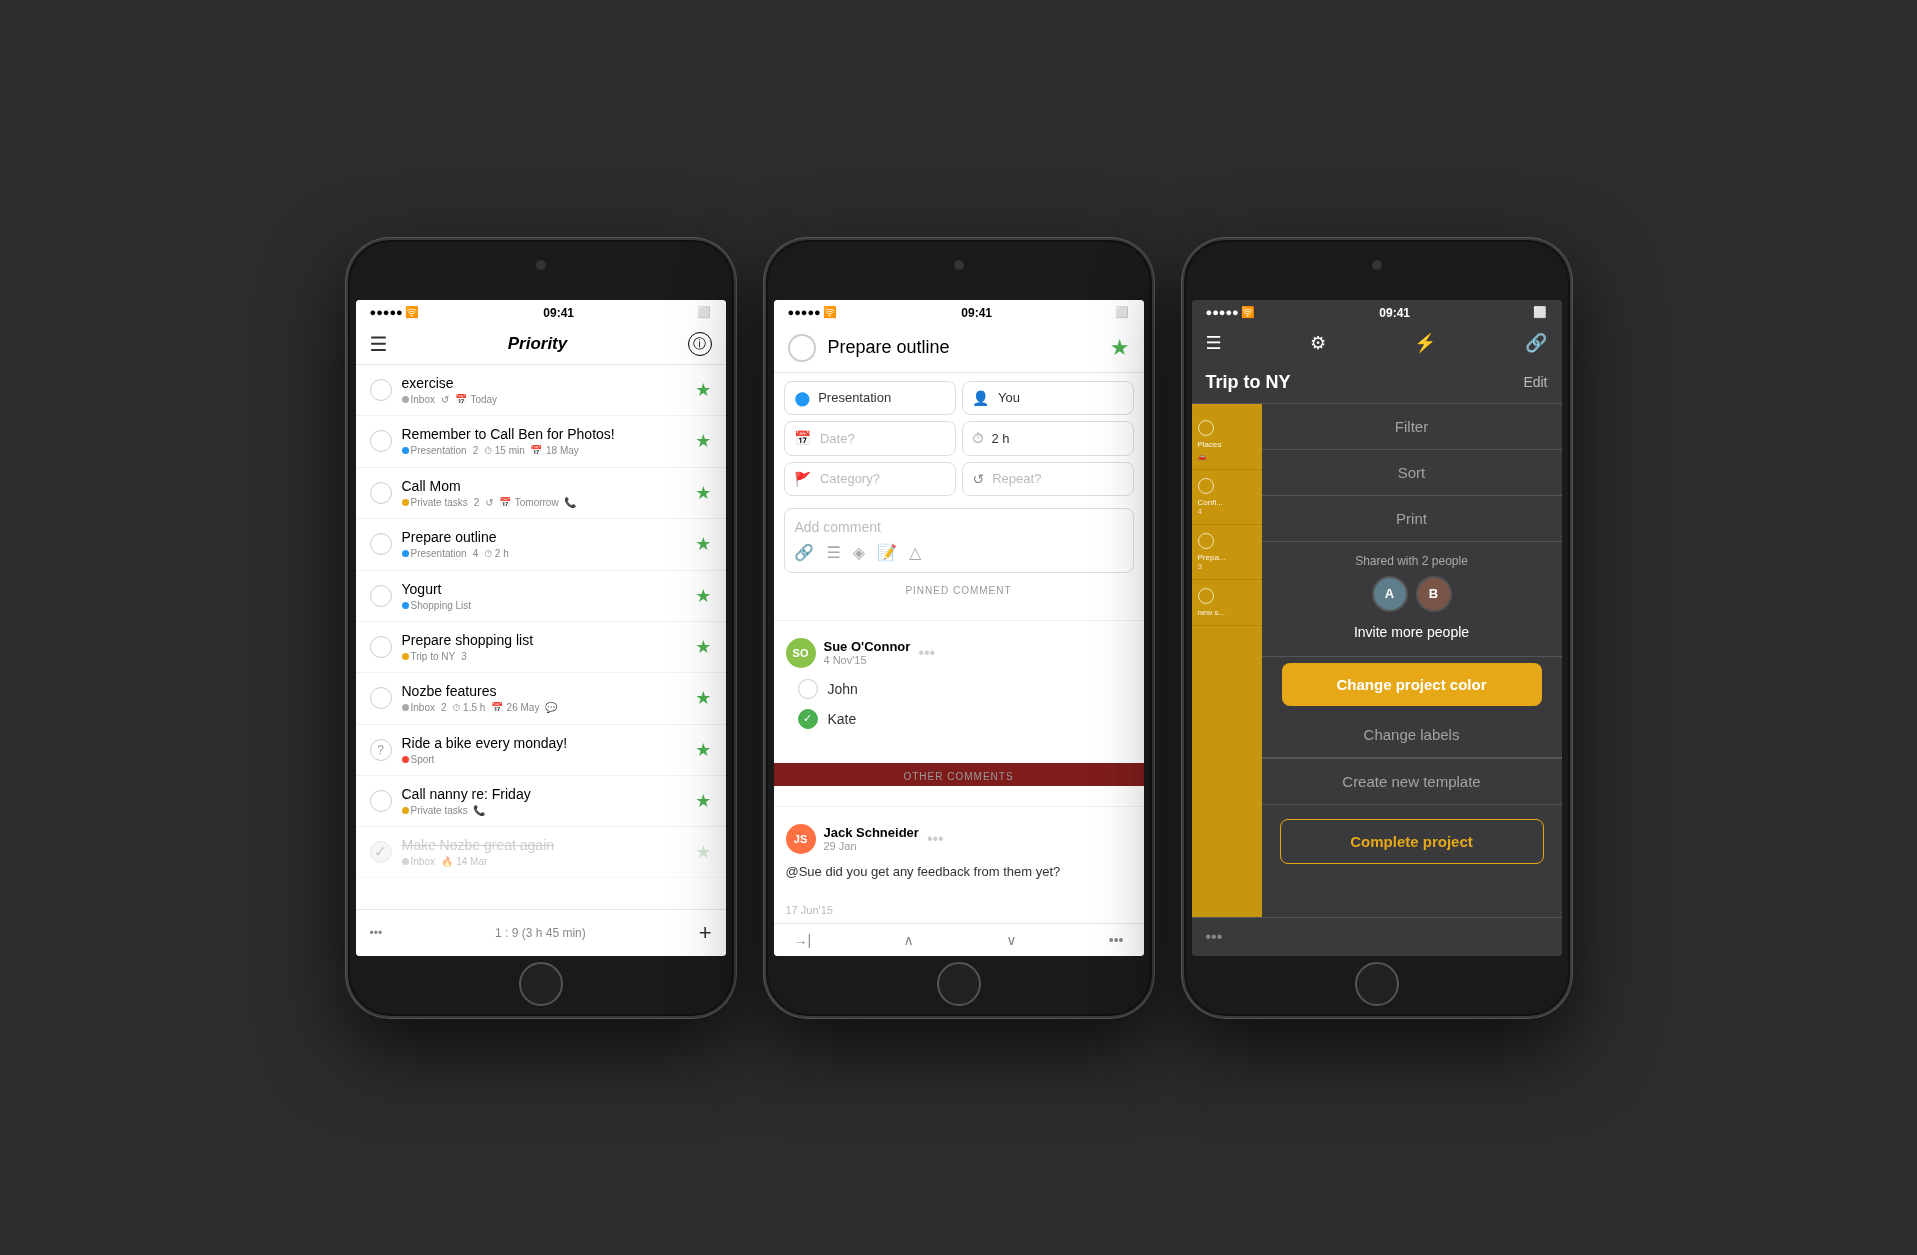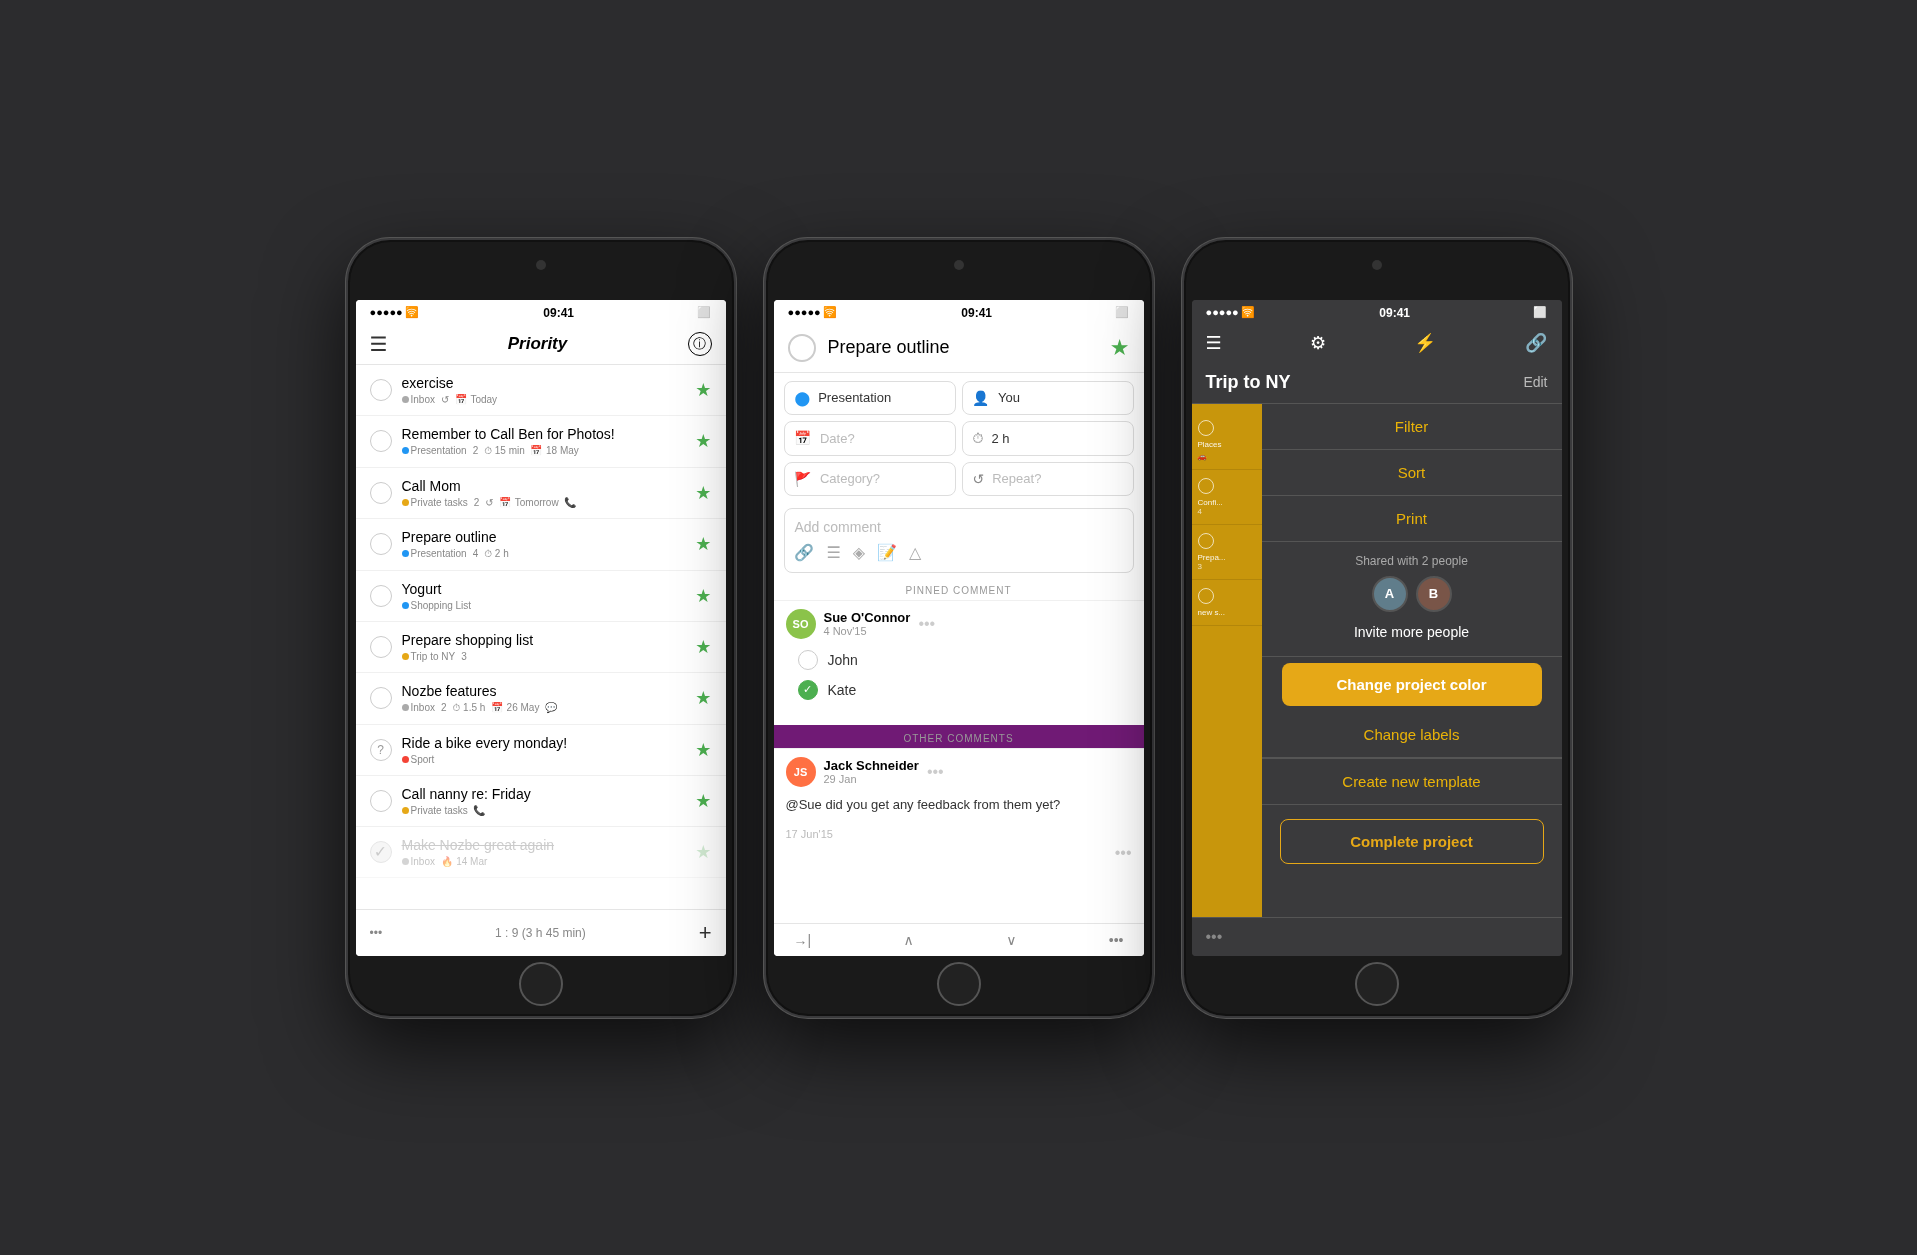--- a/index.html
+++ b/index.html
@@ -228,22 +228,23 @@
     .p2-section-header {
       text-align: center;
       font-size: 10px;
       color: #999;
       letter-spacing: 1px;
       padding: 8px 0 4px;
       text-transform: uppercase;
     }
 
     .p2-comment-item {
-      padding: 8px 12px;
+      padding: 17px 12px;
       border-top: 1px solid #f0f0f0;
+      margin-top: 20px;
     }
 
     .p2-comment-top {
       display: flex;
       align-items: center;
       gap: 8px;
       margin-bottom: 6px;
     }
 
     .p2-avatar {
@@ -366,21 +367,21 @@
 
     .p3-menu {
       flex: 1;
       background: #3a3a3c;
       padding: 0;
     }
 
     .p3-menu-item {
       padding: 14px 16px;
       border-bottom: 1px solid #555;
-      color: #eab308;
+      color: #a3a3a3;
       font-size: 15px;
       text-align: center;
     }
 
     .p3-shared-section {
       padding: 12px 16px;
       border-bottom: 1px solid #555;
     }
 
     .p3-shared-label {
@@ -690,21 +691,21 @@
             <div class="p2-check-circle"></div>
             <span>John</span>
           </div>
           <div class="p2-check-item">
             <div class="p2-check-circle checked">✓</div>
             <span>Kate</span>
           </div>
         </div>
       </div>
 
-      <div class="p2-section-header" style="background:#701a75; margin-top:4px;">OTHER COMMENTS</div>
+      <div class="p2-section-header" style="background:#7f1d1d; margin-top:4px;">OTHER COMMENTS</div>
 
       <div class="p2-comment-item">
         <div class="p2-comment-top">
           <div class="p2-avatar" style="background:#ff7043;">JS</div>
           <div>
             <div class="p2-commenter-name">Jack Schneider</div>
             <div class="p2-comment-date">29 Jan</div>
           </div>
           <span class="p2-more-btn">•••</span>
         </div>

